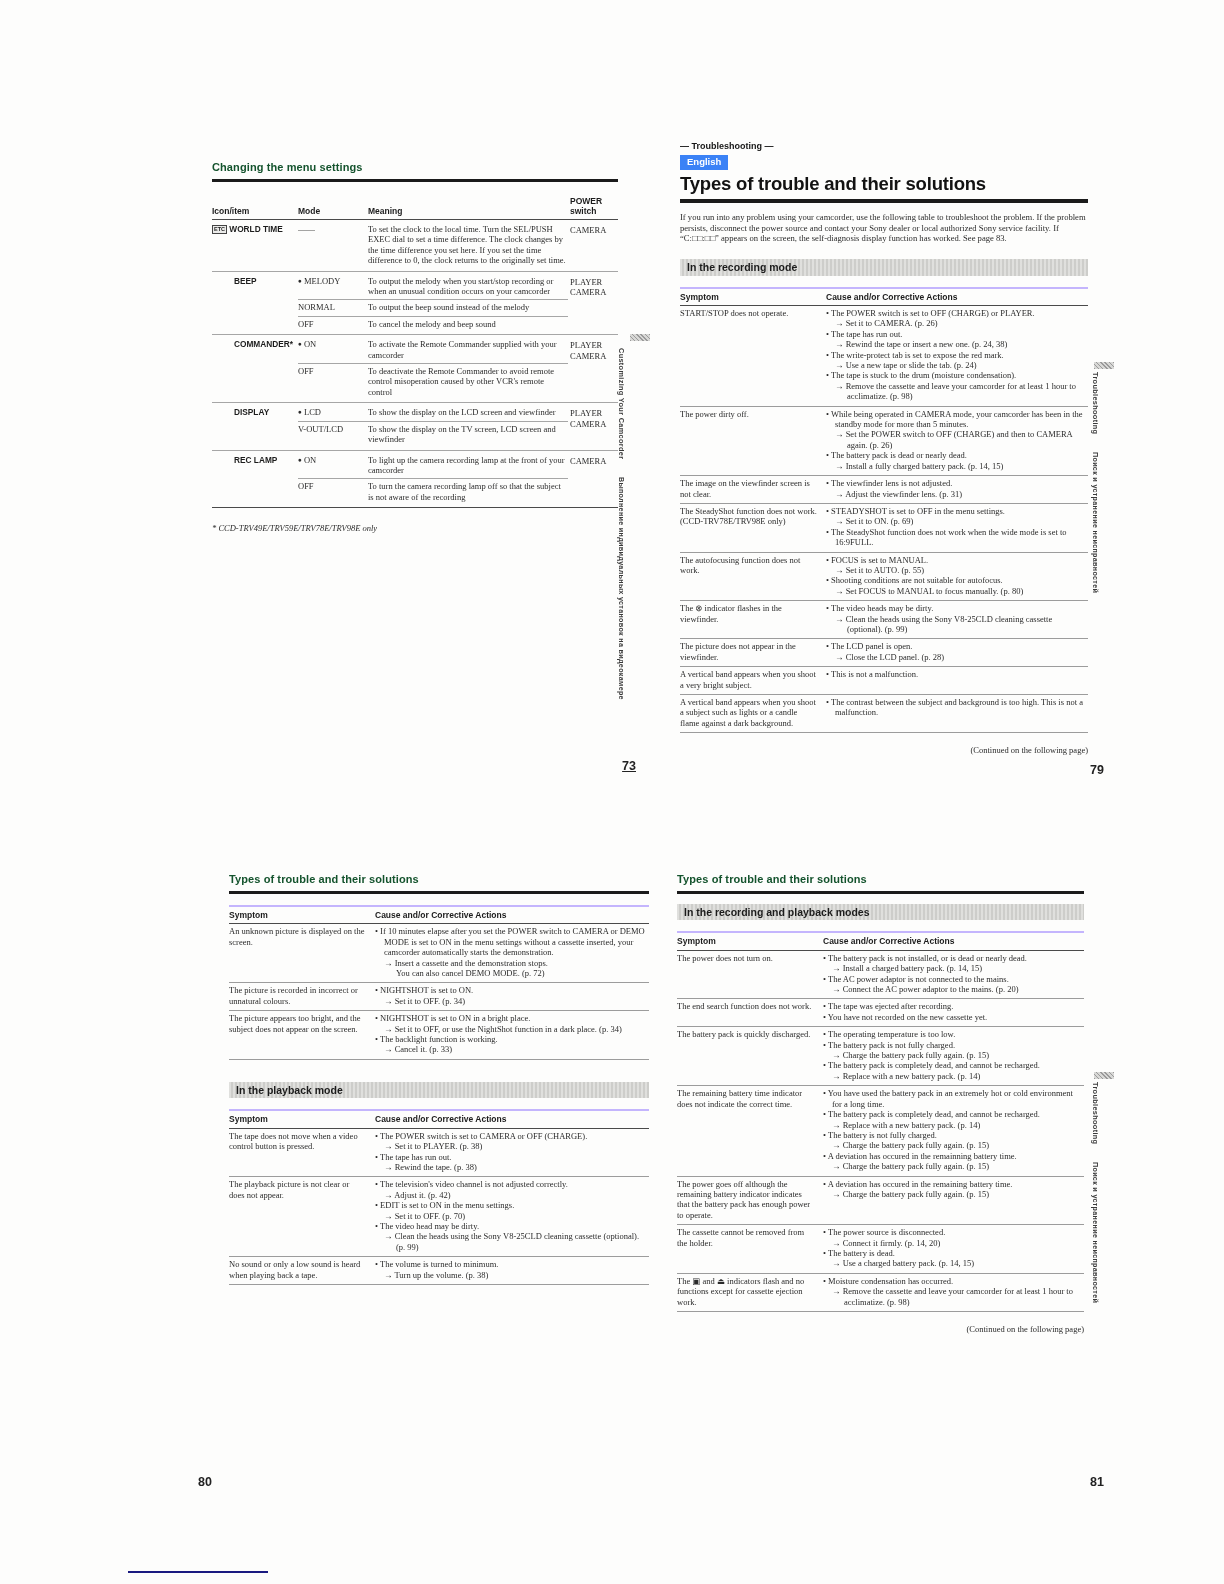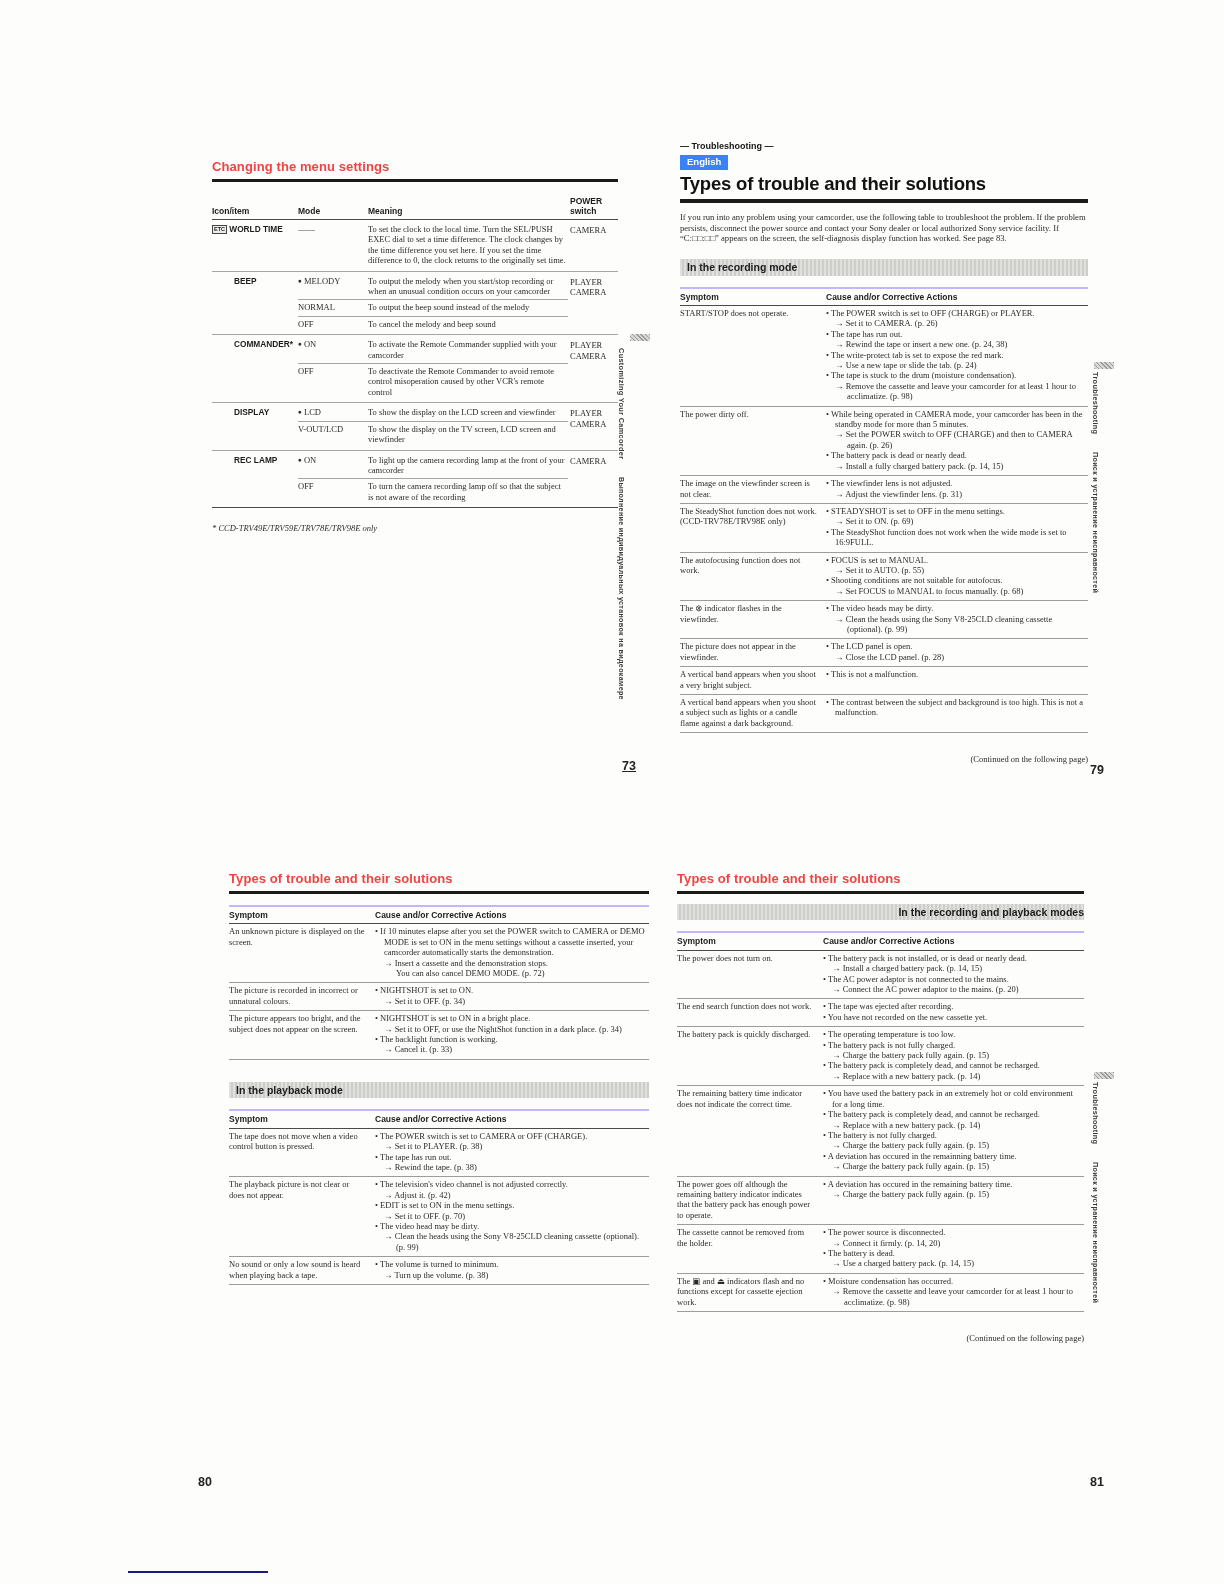--- a/index.html
+++ b/index.html
@@ -5,41 +5,41 @@
   html,body{margin:0;padding:0;}
   body{
     width:1224px;height:1584px;position:relative;
     background:#fdfdfc;color:#2b2b2b;
     font-family:"Liberation Serif", serif;
     font-size:8.5px;line-height:10.4px;
     -webkit-font-smoothing:antialiased;
   }
   .page{position:absolute;}
   
-  .h-small{font-family:"Liberation Sans",sans-serif;font-weight:bold;font-size:13px;line-height:14px;color:#ef4444;letter-spacing:0.1px;}
+  .h-small{font-family:"Liberation Sans",sans-serif;font-weight:bold;font-size:11px;line-height:14px;color:#14532d;letter-spacing:0.1px;}
   .rule-heavy{height:3px;background:#1b1b1b;margin-top:5px;}
   .rule-heavy.big{height:4px;}
   .kicker{font-family:"Liberation Sans",sans-serif;font-weight:bold;font-size:9px;color:#161616;}
   .badge{display:inline-block;background:#3b82f6;color:#fff;font-family:"Liberation Sans",sans-serif;font-weight:bold;font-size:9.5px;padding:2px 7px 2px;margin-top:4px;}
   .h-big{font-family:"Liberation Sans",sans-serif;font-weight:bold;font-size:18.5px;line-height:20px;color:#121212;margin-top:4px;letter-spacing:-0.2px;}
   .intro{margin-top:9px;font-size:8.6px;line-height:10.8px;}
   .secbar{margin-top:15px;background:#d5d5d2;background-image:repeating-linear-gradient(90deg,rgba(255,255,255,.25) 0 2px,rgba(0,0,0,.04) 2px 4px);
     font-family:"Liberation Sans",sans-serif;font-weight:bold;font-size:10.5px;color:#1c1c1c;padding:3px 0 3px 7px;}
   
   .ttable{margin-top:11px;}
   .thead{display:flex;border-top:2px solid #c4b5fd;border-bottom:1px solid #4a4a4a;padding:3px 0;
     font-family:"Liberation Sans",sans-serif;font-weight:bold;font-size:8.5px;color:#1c1c1c;}
   .th-sym{width:138px;flex:none;padding-right:8px;}
   .th-cause{flex:1;}
   .t-row{display:flex;border-bottom:1px solid #9c9c9c;padding:2px 0 4px;}
   .t-sym{width:138px;flex:none;padding-right:8px;}
   .t-causes{flex:1;}
   .bullet{padding-left:9px;text-indent:-9px;}
   .action{margin-left:9px;padding-left:12px;text-indent:-12px;white-space:pre-line;}
-  .continued{text-align:right;margin-top:21px;font-size:8.5px;}
+  .continued{text-align:right;margin-top:12px;font-size:8.5px;}
   
   .m-head{position:relative;height:27px;border-bottom:1px solid #4a4a4a;
     font-family:"Liberation Sans",sans-serif;font-weight:bold;font-size:8.5px;color:#1c1c1c;margin-top:10px;}
   .mh-item{position:absolute;left:0;bottom:3px;}
   .mh-mode{position:absolute;left:86px;bottom:3px;}
   .mh-meaning{position:absolute;left:156px;bottom:3px;}
   .mh-power{position:absolute;left:358px;bottom:3px;white-space:pre-line;line-height:10px;}
   .m-body{border-bottom:1px solid #4a4a4a;}
   .m-group{position:relative;padding:2px 0;}
   .m-group + .m-group{border-top:1px solid #a6a6a6;}
@@ -208,21 +208,21 @@
             <div class="action">→ Set it to ON. (p. 69)</div>
             <div class="bullet">• The SteadyShot function does not work when the wide mode is set to 16:9FULL.</div>
           </div>
         </div>
         <div class="t-row">
           <div class="t-sym">The autofocusing function does not work.</div>
           <div class="t-causes">
             <div class="bullet">• FOCUS is set to MANUAL.</div>
             <div class="action">→ Set it to AUTO. (p. 55)</div>
             <div class="bullet">• Shooting conditions are not suitable for autofocus.</div>
-            <div class="action">→ Set FOCUS to MANUAL to focus manually. (p. 68)</div>
+            <div class="action">→ Set FOCUS to MANUAL to focus manually. (p. 80)</div>
           </div>
         </div>
         <div class="t-row">
           <div class="t-sym">The ⊗ indicator flashes in the viewfinder.</div>
           <div class="t-causes">
             <div class="bullet">• The video heads may be dirty.</div>
             <div class="action">→ Clean the heads using the Sony V8-25CLD cleaning cassette (optional). (p. 99)</div>
           </div>
         </div>
         <div class="t-row">
@@ -325,21 +325,21 @@
           </div>
         </div>
       </div>
   </div>
 </div>
 <div class="pnum" style="left:198px;top:1477px;text-align:left;">80</div>
 
 <div class="page" style="left:677px;top:872px;width:407px;">
   <div class="h-small">Types of trouble and their solutions</div>
   <div class="rule-heavy"></div>
-  <div class="secbar" style="margin-top:10px;text-align:right;">In the recording and playback modes</div>
+  <div class="secbar" style="margin-top:10px;">In the recording and playback modes</div>
   <div class="ttable">
     <div class="thead">
       <div class="th-sym">Symptom</div>
       <div class="th-cause">Cause and/or Corrective Actions</div>
     </div>
     <div>
         <div class="t-row">
           <div class="t-sym">The power does not turn on.</div>
           <div class="t-causes">
             <div class="bullet">• The battery pack is not installed, or is dead or nearly dead.</div>

